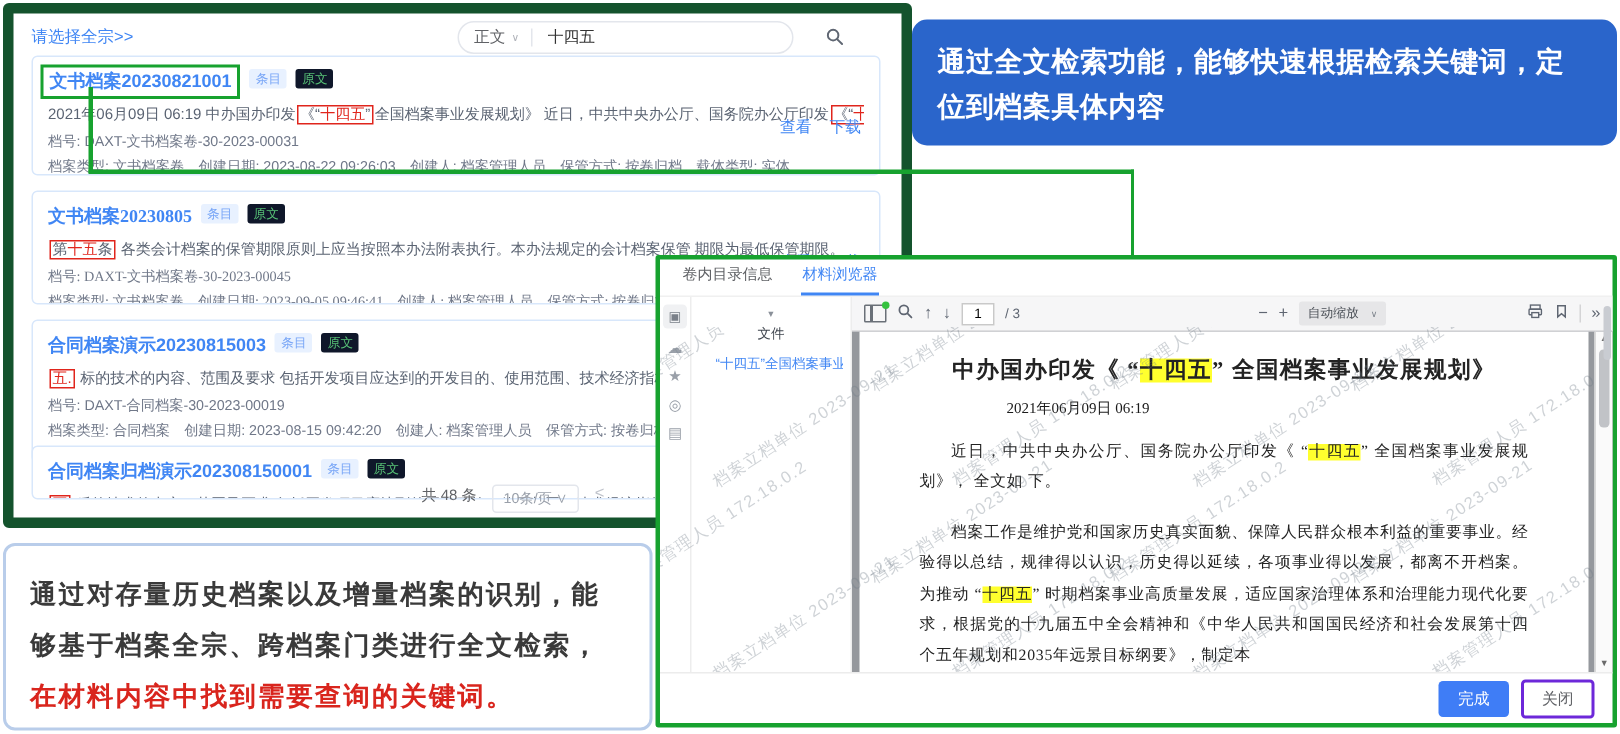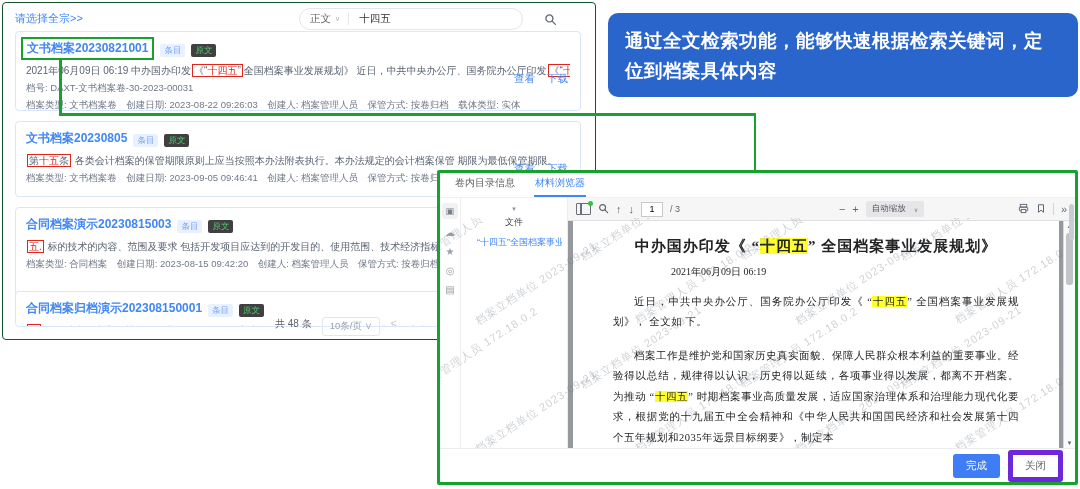--- a/index.html
+++ b/index.html
@@ -1,43 +1,43 @@
 <!DOCTYPE html>
 <html><head>
 <meta charset="utf-8">
 <style>
   html,body{margin:0;padding:0;background:#fff;}
   .stage{position:relative;width:1080px;height:489px;background:#fff;overflow:hidden;
          font-family:"Liberation Sans",sans-serif;}
 
   
   .search-panel{position:absolute;left:2px;top:2px;width:592px;height:336px;
-    background:#fff;border:1px solid #14532d;border-radius:4px;z-index:1;}
+    background:#fff;border:7px solid #14532d;border-radius:4px;z-index:1;}
   .fonds{position:absolute;left:12px;top:8px;font-size:11px;color:#4086f4;cursor:pointer;}
   .search-pill{position:absolute;left:296px;top:5px;width:224px;height:22px;border:1px solid #e3e6ec;
     border-radius:12px;display:flex;align-items:center;padding:0 10px;box-sizing:border-box;
     font-size:10.5px;color:#606266;background:#fff;}
   .search-pill .caret{font-size:7px;color:#b0b3ba;margin-left:4px;}
   .pill-div{width:1px;height:12px;background:#e3e6ec;margin:0 8px;}
   .search-pill input{border:0;outline:none;flex:1;font-size:10.5px;color:#333;min-width:0;
     font-family:"Liberation Sans",sans-serif;}
   .mag{position:absolute;left:541px;top:9px;}
 
   .card{position:absolute;left:12px;width:566px;background:#fff;border:1px solid #d8e7fb;
     border-radius:4px;padding:8px 10px 6px;box-sizing:border-box;overflow:hidden;}
   .card:nth-child(1){top:28px;height:80px;}
-  .card:nth-child(2){top:118px;height:76px;}
+  .card:nth-child(2){top:118px;height:76px;font-family:Liberation Serif, serif;}
   .card:nth-child(3){top:204px;height:96px;}
   .card:nth-child(4){top:288px;height:36px;}
-  .trow{display:flex;align-items:flex-end;gap:6px;}
+  .trow{display:flex;align-items:flex-start;gap:6px;}
   .rtitle{font-size:12px;font-weight:bold;color:#4086f4;cursor:pointer;white-space:nowrap;}
   .gbox{border:2px solid #17a22f;padding:1px 4px;margin:-3px 0 -3px -5px;}
   .tag{font-size:8.5px;padding:1px 4px;border-radius:2px;line-height:11px;}
   .tag.blue{background:#e8f1ff;color:#7aa7f7;}
-  .tag.green{background:#404040;color:#57c176;}
+  .tag.green{background:#0f172a;color:#57c176;}
   .snippet{margin-top:6px;font-size:10px;color:#5a6372;white-space:nowrap;overflow:hidden;line-height:15px;}
   .kw{color:#e0251c;}
   .redbox{border:1.5px solid #e0251c;padding:0 1px;margin:0 1px;}
   .docno{margin-top:4px;font-size:9.5px;color:#707889;}
   .meta{margin-top:4px;font-size:9.5px;color:#707889;white-space:nowrap;overflow:hidden;}
   .links{position:absolute;right:12px;top:40px;display:flex;gap:12px;font-size:10.5px;color:#4086f4;}
   .lnk{cursor:pointer;}
 
   .pagination{position:absolute;left:272px;top:314px;display:flex;align-items:flex-start;gap:10px;
     font-size:10px;color:#606266;}
@@ -110,21 +110,21 @@
   .pdf-scroll .arr.up{top:2px;} .pdf-scroll .arr.dn{bottom:2px;}
   .pdf-scroll .thumb{position:absolute;left:2px;width:7px;top:12px;height:52px;background:#c1c3c7;border-radius:3px;}
   .dlg-scroll-thumb{position:absolute;right:1px;top:6px;width:5px;height:36px;background:#c9ccd2;
     border-radius:3px;z-index:6;}
   .wm{position:absolute;left:0;right:12px;top:20px;bottom:0;overflow:hidden;pointer-events:none;z-index:4;}
   .wm-item{position:absolute;white-space:nowrap;transform:rotate(-33deg);
     color:rgba(112,122,136,0.34);font-size:11px;letter-spacing:1px;}
   .dlg-foot{height:33px;border-top:1px solid #ececec;display:flex;align-items:center;
     justify-content:flex-end;gap:8px;padding:0 12px;flex:none;}
   .btn-primary{background:#3f7df6;color:#fff;font-size:10.5px;padding:5px 13px;border-radius:3px;cursor:pointer;}
-  .btn-plain{background:#fff;border:5px solid #6d28d9;color:#606266;font-size:10.5px;
+  .btn-plain{background:#fff;border:2px solid #6d28d9;color:#606266;font-size:10.5px;
     padding:4px 12px;border-radius:3px;cursor:pointer;}
 </style>
 </head>
 <body>
 
 <div class="stage">
 
   <section class="search-panel">
     <span class="fonds">请选择全宗&gt;&gt;</span>
     <div class="search-pill">
@@ -160,29 +160,31 @@
           <div class="trow">
             <span class="rtitle">文书档案20230805</span>
             <span class="tag blue">条目</span>
             <span class="tag green">原文</span>
           </div>
           <div class="snippet"><span class="redbox"><span>第</span><span class="kw">十五</span><span>条</span></span><span> 各类会计档案的保管期限原则上应当按照本办法附表执行。本办法规定的会计档案保管 期限为最低保管期限。</span></div>
           <div class="links">
             <span class="lnk">查看</span>
             <span class="lnk">下载</span>
           </div>
+          <div class="docno">档号: DAXT-文书档案卷-30-2023-00045</div>
           <div class="meta">档案类型: 文书档案卷　创建日期: 2023-09-05 09:46:41　创建人: 档案管理人员　保管方式: 按卷归档　载体类型: 实体</div>
         </div>
         <div class="card">
           <div class="trow">
             <span class="rtitle">合同档案演示20230815003</span>
             <span class="tag blue">条目</span>
             <span class="tag green">原文</span>
           </div>
           <div class="snippet"><span class="redbox"><span class="kw">五.</span></span><span> 标的技术的内容、范围及要求 包括开发项目应达到的开发目的、使用范围、技术经济指标及效益情况。</span></div>
+          <div class="docno">档号: DAXT-合同档案-30-2023-00019</div>
           <div class="meta">档案类型: 合同档案　创建日期: 2023-08-15 09:42:20　创建人: 档案管理人员　保管方式: 按卷归档　载体类型: 实体</div>
         </div>
         <div class="card">
           <div class="trow">
             <span class="rtitle">合同档案归档演示202308150001</span>
             <span class="tag blue">条目</span>
             <span class="tag green">原文</span>
           </div>
           <div class="snippet"><span class="redbox"><span class="kw">五</span></span><span> 后的技术的内容、范围及要求 包括开发项目应达到的开发目的、使用范围、技术经济指标及效益情况。</span></div>
         </div>
@@ -196,20 +198,23 @@
       <span class="prev">&lt;</span>
     </div>
   </section>
 
   <div class="conn conn-v1"></div>
   <div class="conn conn-h"></div>
   <div class="conn conn-v2"></div>
 
   <div class="callout">通过全文检索功能，能够快速根据检索关键词，定位到档案具体内容</div>
 
+  <div class="note">
+    <span>通过对存量历史档案以及增量档案的识别，能够基于档案全宗、跨档案门类进行全文检索，</span><span class="red">在材料内容中找到需要查询的关键词。</span>
+  </div>
 
   <section class="dialog">
     <div class="dlg-tabs">
       <span class="dtab">卷内目录信息</span>
       <span class="dtab active">材料浏览器</span>
     </div>
     <div class="dlg-body">
       <div class="strip">
         <span class="sbtn">▣</span>
         <span class="sic">☁</span>

